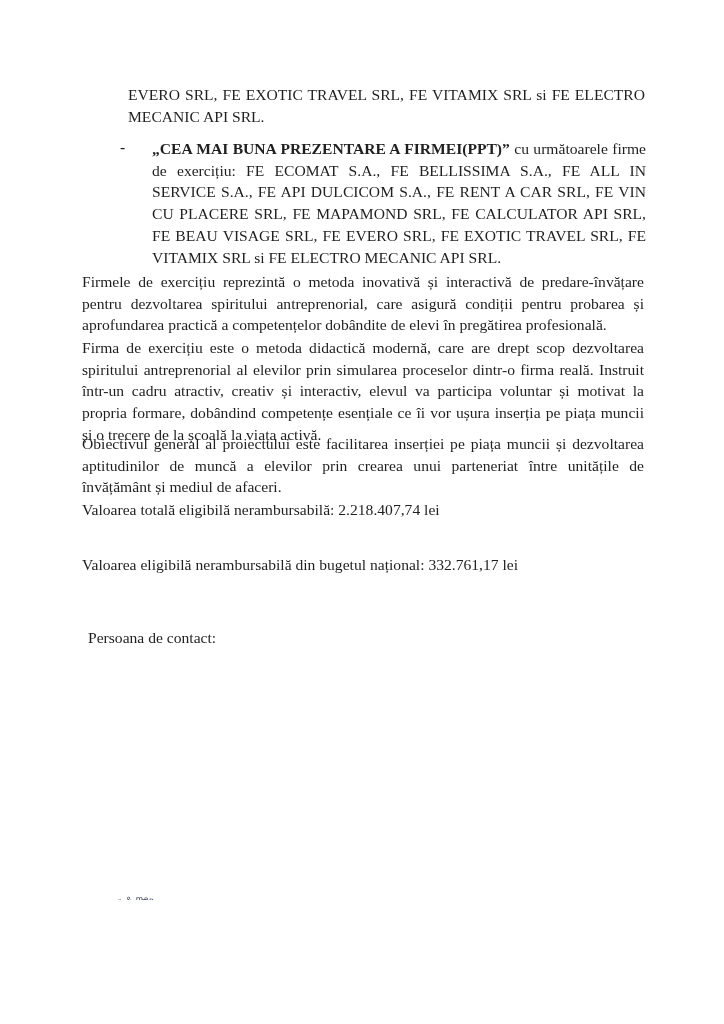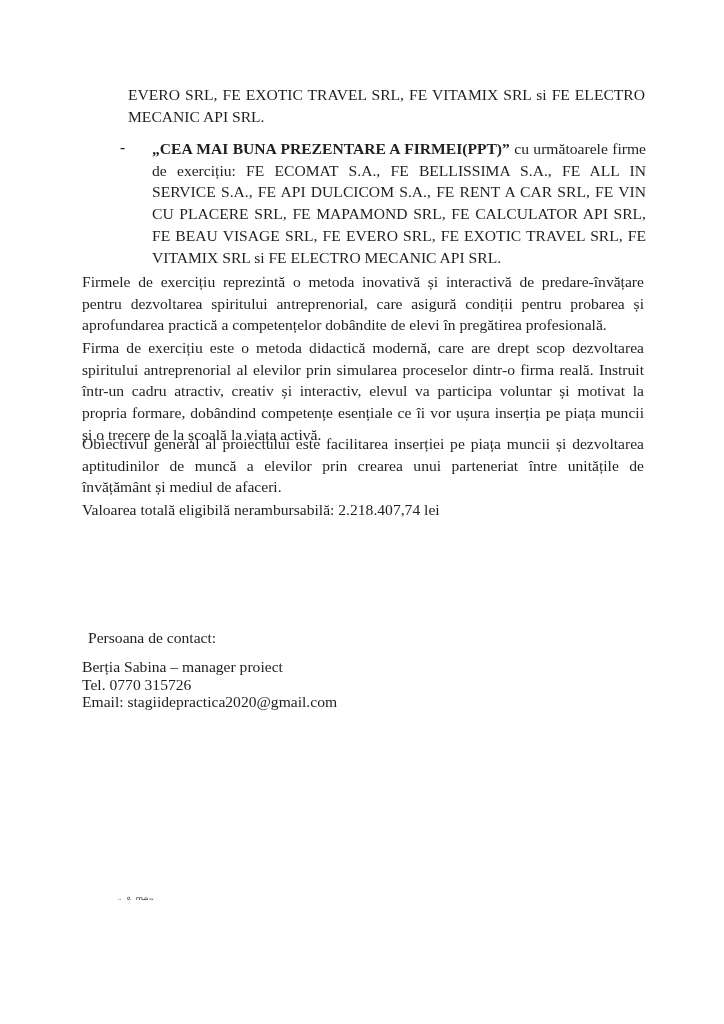--- a/index.html
+++ b/index.html
@@ -59,28 +59,24 @@
     <span class="bold">„CEA MAI BUNA PREZENTARE A FIRMEI(PPT)”</span><span> cu următoarele firme de exercițiu: FE ECOMAT S.A., FE BELLISSIMA S.A., FE ALL IN SERVICE S.A., FE API DULCICOM S.A., FE RENT A CAR SRL, FE VIN CU PLACERE SRL, FE MAPAMOND SRL, FE CALCULATOR API SRL, FE BEAU VISAGE SRL, FE EVERO SRL, FE EXOTIC TRAVEL SRL, FE VITAMIX SRL si FE ELECTRO MECANIC API SRL.</span>
   </div>
 
   <div class="tblock" style="left:82px;top:271px;width:562px;">Firmele de exercițiu reprezintă o metoda inovativă și interactivă de predare-învățare pentru dezvoltarea spiritului antreprenorial, care asigură condiții pentru probarea și aprofundarea practică a competențelor dobândite de elevi în pregătirea profesională.</div>
 
   <div class="tblock" style="left:82px;top:337px;width:562px;">Firma de exercițiu este o metoda didactică modernă, care are drept scop dezvoltarea spiritului antreprenorial al elevilor prin simularea proceselor dintr-o firma reală. Instruit într-un cadru atractiv, creativ și interactiv, elevul va participa voluntar și motivat la propria formare, dobândind competențe esențiale ce îi vor ușura inserția pe piața muncii și o trecere de la școală la viața activă.</div>
 
   <div class="tblock" style="left:82px;top:433px;width:562px;">Obiectivul general al proiectului este facilitarea inserției pe piața muncii și dezvoltarea aptitudinilor de muncă a elevilor prin crearea unui parteneriat între unitățile de învățământ și mediul de afaceri.</div>
 
   <div class="tblock single" style="left:82px;top:499px;">Valoarea totală eligibilă nerambursabilă: 2.218.407,74 lei</div>
+  <div class="tblock single" style="left:82px;top:554px;">Valoarea eligibilă nerambursabilă din bugetul național: 332.761,17 lei</div>
 
   <div class="tblock single" style="left:88px;top:627px;">Persoana de contact:</div>
 
-  <div class="tblock contact-block" style="left:82px;top:658px;width:400px;">
-    <div>Berția Sabina – manager proiect</div>
-    <div>Tel. 0770 315726</div>
-    <div>Email: stagiidepractica2020@gmail.com</div>
-  </div>
 
   <div class="logo" style="left:84px;top:888px;width:110px;height:80px;">
     <svg width="110" height="80" viewBox="0 0 110 80">
       <defs>
         <path id="ioArc" d="M 8 52 A 48 48 0 0 1 102 52" fill="none"></path>
       </defs>
       <text font-size="8.6" fill="#41474f" font-family="Liberation Sans, sans-serif" letter-spacing="0.4">
         <textPath href="#ioArc" startOffset="2">consultanță &amp; management</textPath>
       </text>
 

